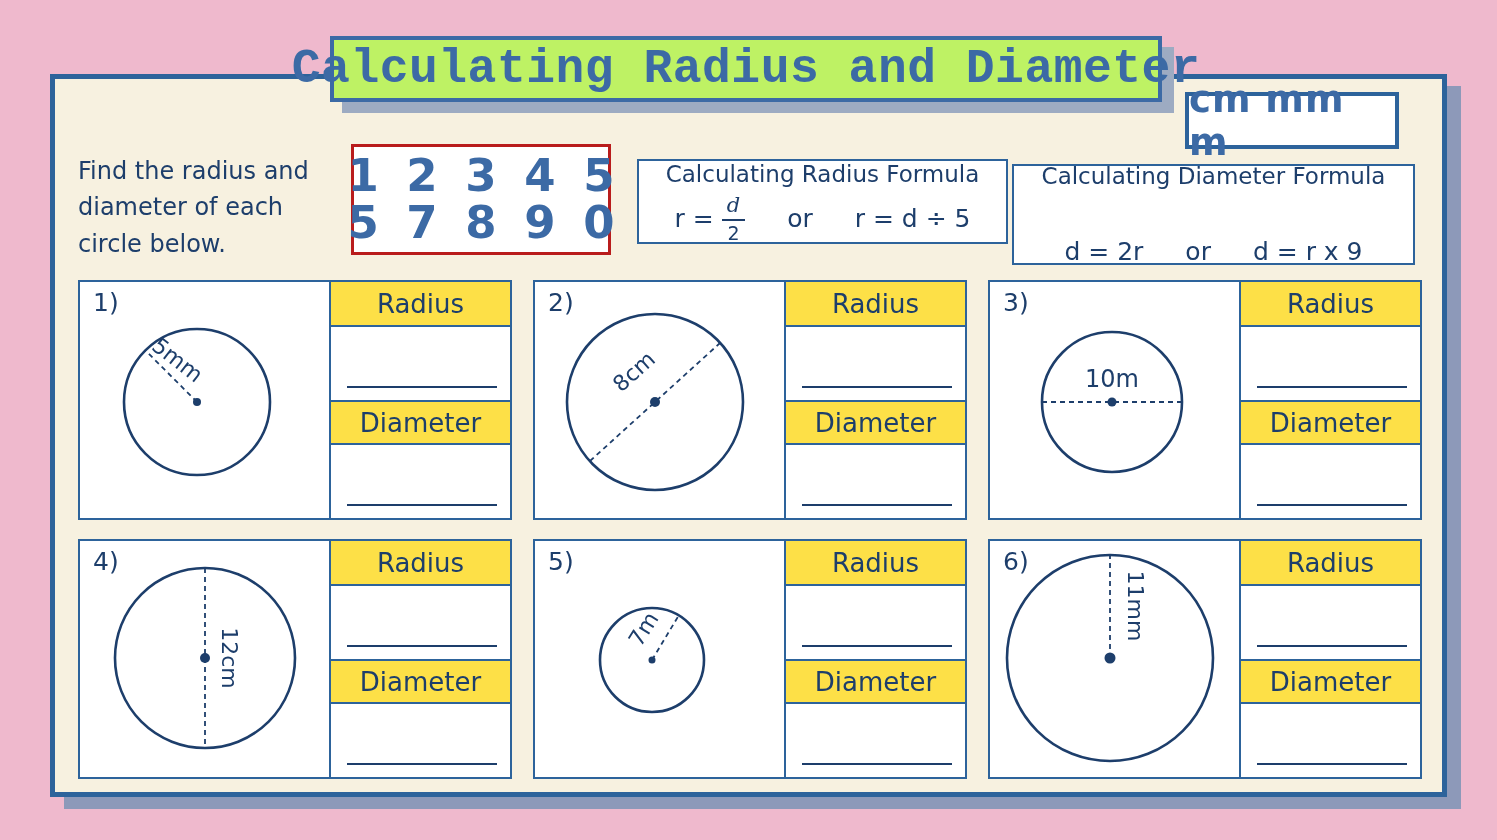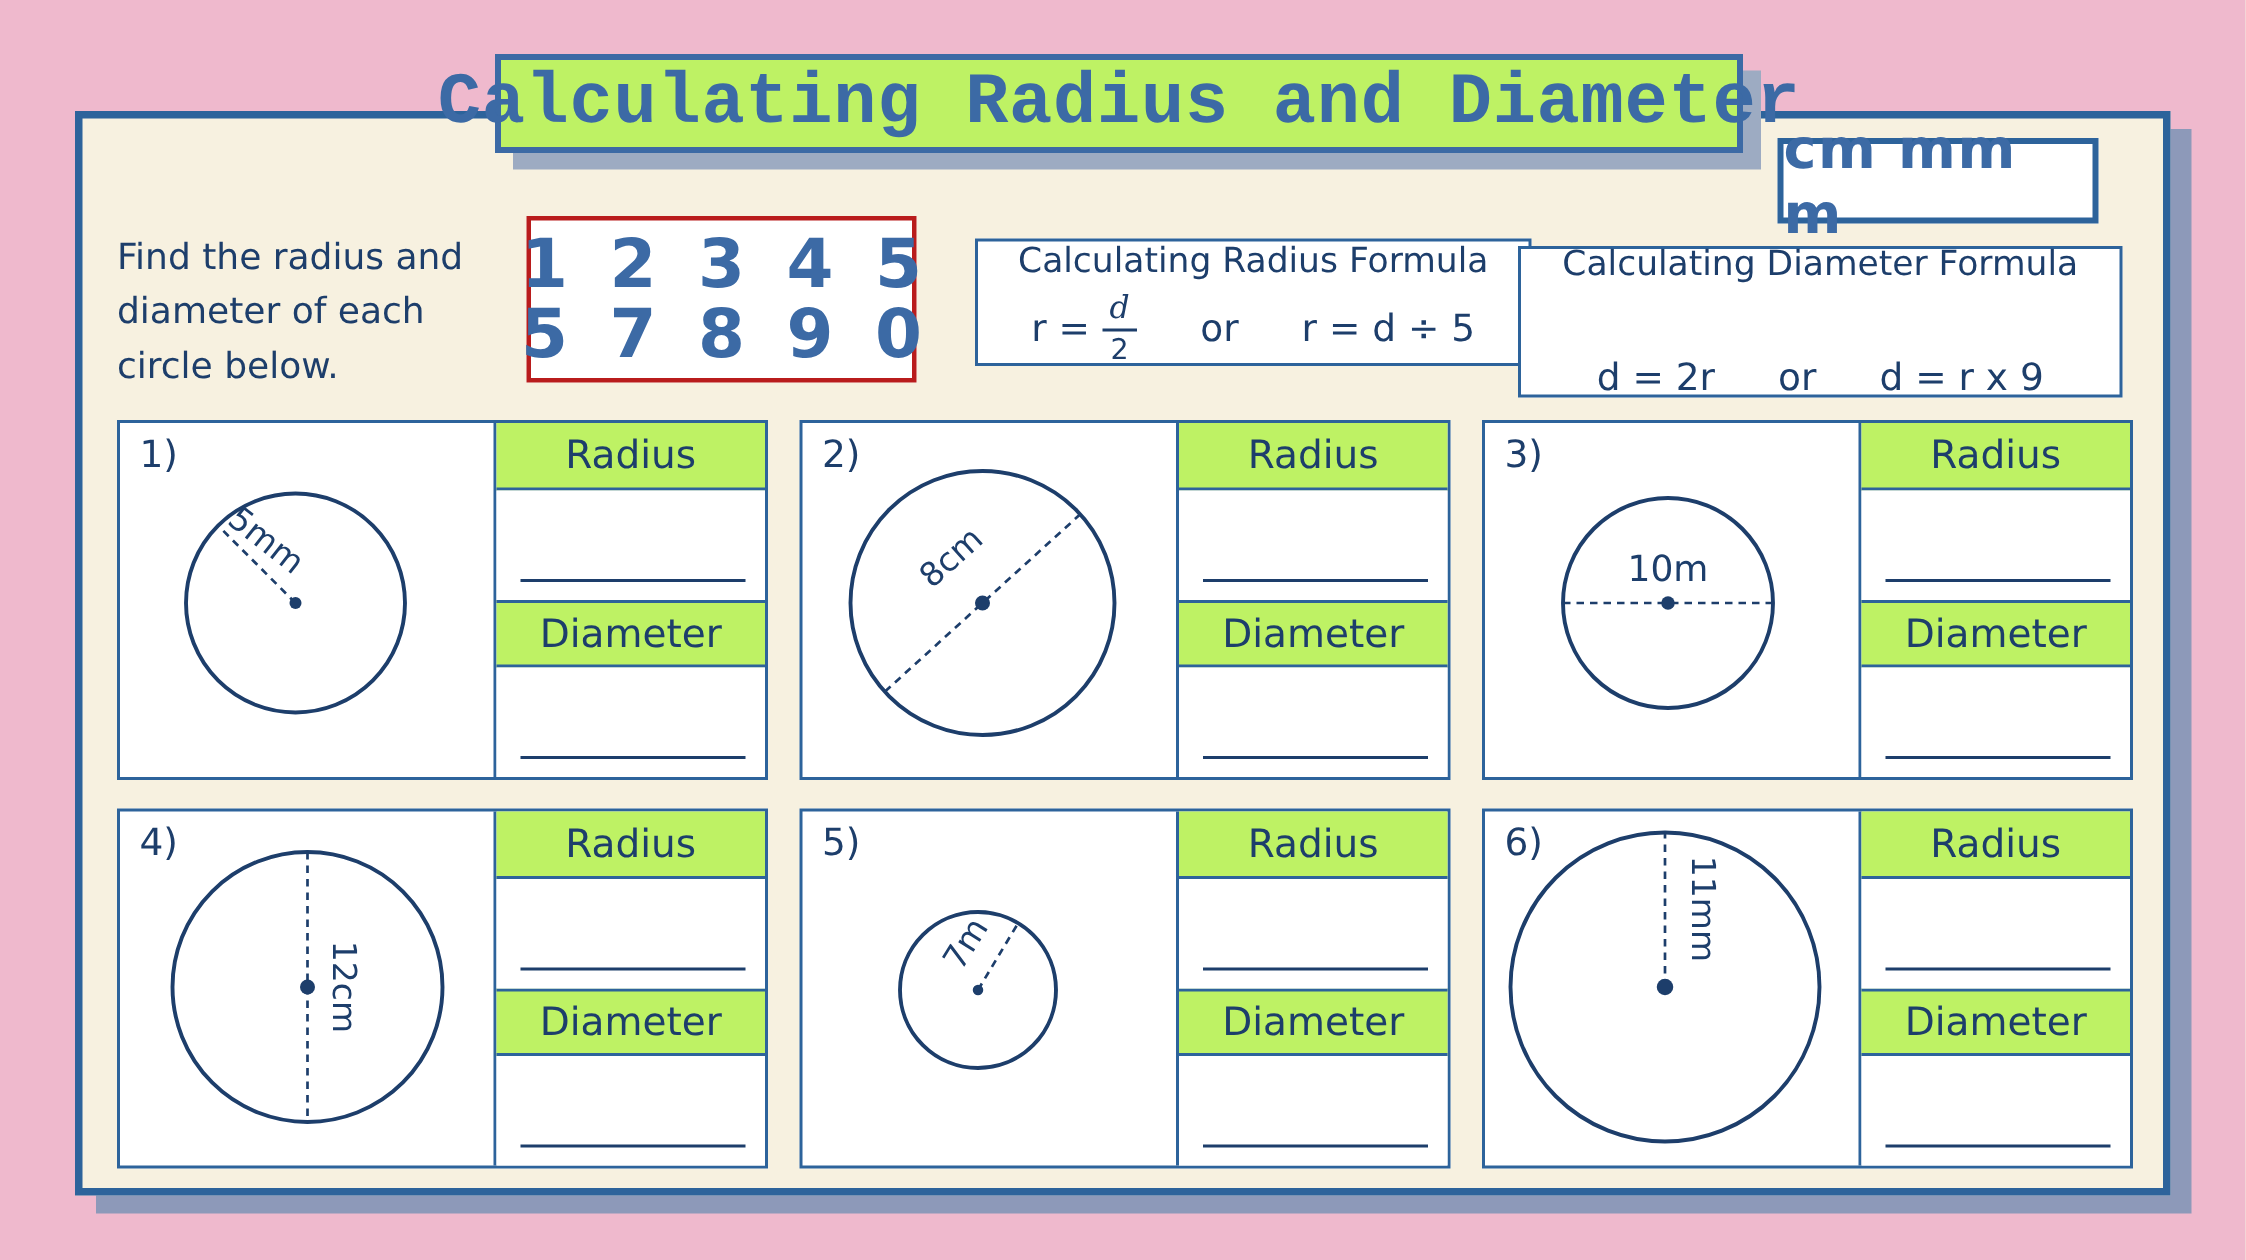--- a/index.html
+++ b/index.html
@@ -61,21 +61,21 @@
     font-size:45px; font-weight:bold; color:#3c6aa5; line-height:1.04;
     letter-spacing:6px; text-indent:6px; white-space:nowrap;
   }
 
   
   .formula-box {
     position:absolute; background:#ffffff; border:2.5px solid #2d639b;
     display:flex; flex-direction:column; align-items:center; justify-content:center;
     gap:8px; z-index:4;
   }
-  .formula-box.radius   { left:650px; top:159px; width:371px; height:85px; }
+  .formula-box.radius   { left:637px; top:159px; width:371px; height:85px; }
   .formula-box.diameter { left:1012px; top:164px; width:403px; height:101px;gap:48px; }
   .formula-title { font-size:23px; color:#1d3e6b; white-space:nowrap; }
   .formula-row {
     display:flex; align-items:center; justify-content:center;
     font-size:25px; color:#1d3e6b;
   }
   .formula-row .gap { width:42px; }
   .frac { display:inline-flex; flex-direction:column; align-items:center; line-height:1; margin-left:8px; }
   .frac .fnum {
     font-family:"DejaVu Serif","Liberation Serif",serif; font-style:italic;
@@ -100,21 +100,21 @@
   .num-label { position:absolute; left:13px; top:6px; font-size:25px; color:#1d3e6b; z-index:2; }
   .csvg { position:absolute; left:0; top:0; width:100%; height:100%; }
   .csvg .c   { fill:none; stroke:#1d3e6b; stroke-width:2.6; }
   .csvg .d   { stroke:#1d3e6b; stroke-width:1.8; stroke-dasharray:5 4; }
   .csvg .dot { fill:#1d3e6b; stroke:none; }
   .csvg .m   { fill:#1d3e6b; font-size:22px; text-anchor:middle;
                font-family:"DejaVu Sans","Liberation Sans",sans-serif; }
 
   .answer-col { width:181px; border-left:2.5px solid #2d639b; display:flex; flex-direction:column; }
   .answer-header {
-    height:45px; flex:none; background:#bef264;
+    height:45px; flex:none; background:#fde047;
     border-bottom:2.5px solid #2d639b;
     display:flex; align-items:center; justify-content:center;
     font-size:26px; color:#1d3e6b;
   }
   .answer-header.bt { border-top:2.5px solid #2d639b; }
   .answer-cell { flex:1; position:relative; background:#ffffff; }
   .answer-line {
     position:absolute; left:9%; right:7%; bottom:12px;
     border-bottom:2.5px solid #1d3e6b;
   }

